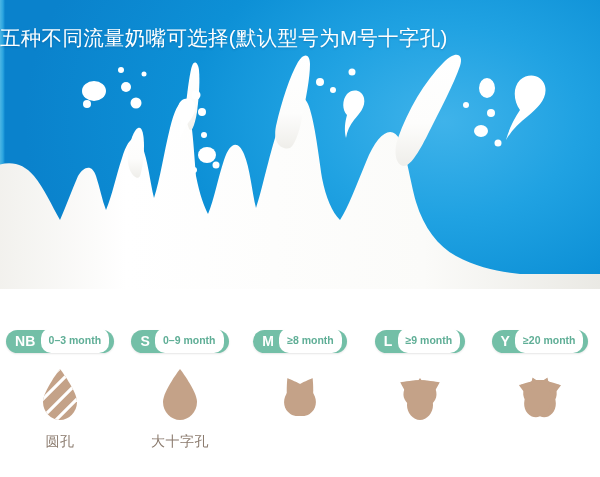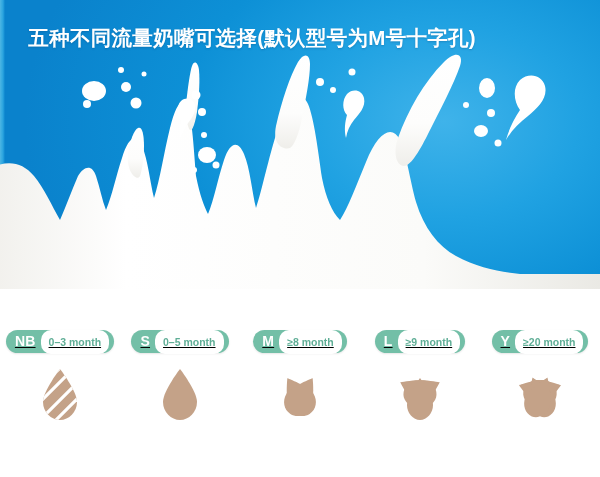--- a/index.html
+++ b/index.html
@@ -17,24 +17,24 @@
     background:
       radial-gradient(ellipse 420px 300px at 74% 42%, #3fb3ea 0%, #20a2e2 32%, #0d90d6 62%, #0a82cc 100%);
     overflow:hidden;
   }
   .hero-edge{
     position:absolute;left:0;top:0;width:5px;height:289px;
     background:linear-gradient(90deg,#4db6e4 0%, #2aa4df 60%, rgba(42,164,223,0) 100%);
   }
   .hero-title{
     position:absolute;left:0;top:24px;width:476px;
-    text-align:right;
+    text-align:left;
     color:#ffffff;
     font-size:20.5px;
-    font-weight:bold;
+    font-weight:normal;
     letter-spacing:0.3px;
     white-space:nowrap;
     text-shadow:0 1px 2px rgba(0,60,110,0.28);
   }
 
   
   .splash{position:absolute;left:0;top:0;width:600px;height:289px;}
   .splash svg{display:block;width:600px;height:289px;}
 
   
@@ -44,27 +44,26 @@
 
   
   .badge-row{
     position:absolute;left:0;top:40px;width:600px;height:24px;
     display:flex;
   }
   .badge-cell{
     width:120px;display:flex;align-items:center;justify-content:center;
   }
   .badge{
-    display:inline-flex;align-items:flex-start;
+    display:inline-flex;align-items:flex-end;
     height:23px;
     background:#73bfa7;
     border-radius:12px;
     padding:0 5px 0 0;
     box-shadow:0 1px 2px rgba(0,0,0,0.10);
-    text-decoration:underline;
   }
   .badge-code{
     color:#ffffff;
     font-size:14px;
     font-weight:bold;
     padding:0 5px 0 9px;
     line-height:23px;
     letter-spacing:0.2px;
   }
   .badge-age{
@@ -236,21 +235,21 @@
       <div class="badge-cell">
         <div class="badge">
           <span class="badge-code">NB</span>
           <span class="badge-age">0–3 month</span>
         </div>
       </div>
 
       <div class="badge-cell">
         <div class="badge">
           <span class="badge-code">S</span>
-          <span class="badge-age">0–5 month</span>
+          <span class="badge-age">0–9 month</span>
         </div>
       </div>
 
       <div class="badge-cell">
         <div class="badge">
           <span class="badge-code">M</span>
           <span class="badge-age">≥8 month</span>
         </div>
       </div>
 
@@ -319,16 +318,18 @@
             <path transform="rotate(-72 38 26)" d="M38,4 C38,4 51,21 51,29 C51,37 45,43 38,43 C31,43 25,37 25,29 C25,21 38,4 38,4 Z"></path>
             <path transform="rotate(72 38 26)" d="M38,4 C38,4 51,21 51,29 C51,37 45,43 38,43 C31,43 25,37 25,29 C25,21 38,4 38,4 Z"></path>
             <path transform="rotate(-22 38 30)" d="M38,10 C38,10 51,28 51,37 C51,45 45,52 38,52 C31,52 25,45 25,37 C25,28 38,10 38,10 Z"></path>
             <path transform="rotate(22 38 30)" d="M38,10 C38,10 51,28 51,37 C51,45 45,52 38,52 C31,52 25,45 25,37 C25,28 38,10 38,10 Z"></path>
           </g>
         </svg>
       </div>
     </div>
 
     <div class="label-row">
+      <div class="label-cell">圆孔</div>
+      <div class="label-cell">大十字孔</div>
     </div>
 
   </div>
 </div>
 
 </body></html>

